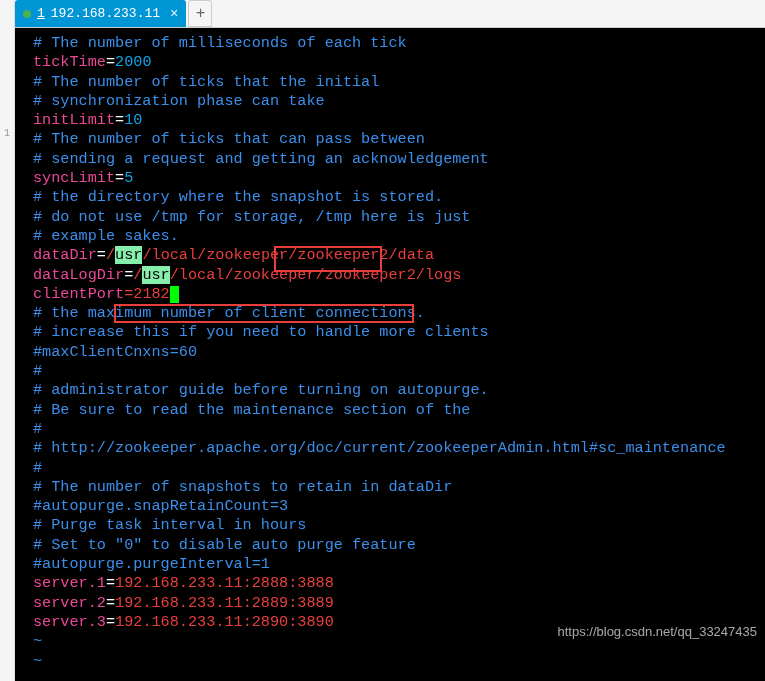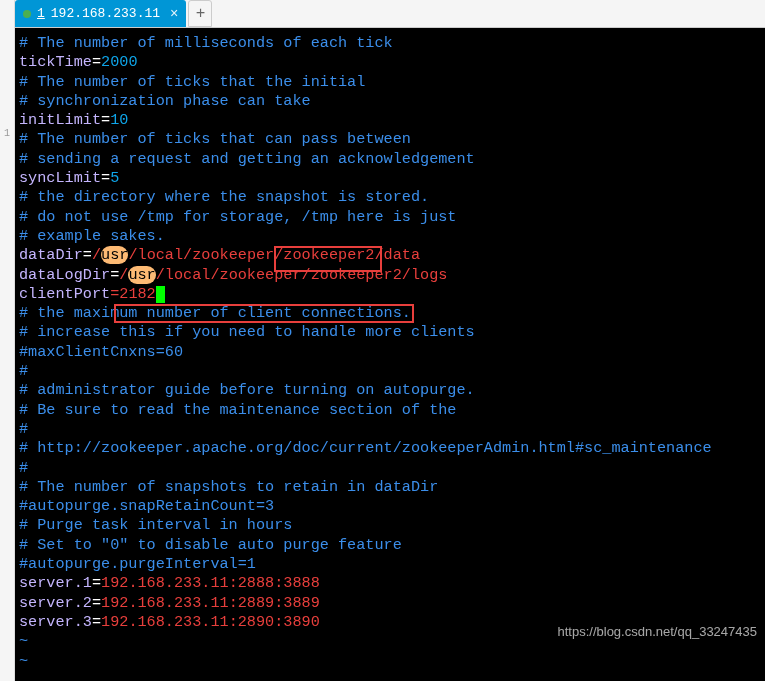--- a/index.html
+++ b/index.html
@@ -79,36 +79,36 @@
       background: #f5f5f5;
       border: 1px solid #ccc;
       margin-left: 2px;
       border-top-left-radius: 3px;
       border-top-right-radius: 3px;
     }
     .terminal {
       background: #000;
       color: #fff;
       height: calc(681px - 28px);
-      padding: 6px 6px 6px 4px;
+      padding: 6px 6px 6px 18px;
       font-size: 15.2px;
       line-height: 19.3px;
       position: relative;
       overflow: hidden;
       font-family: Consolas, "Courier New", monospace;
     }
     .line {
       white-space: pre;
     }
     .comment { color: #3b8eea; }
-    .keyword { color: #c4b5fd; }
+    .keyword { color: #ec4899; }
     .equals { color: #ffffff; }
     .number-red { color: #0ea5e9; }
     .path-red { color: #e83f3c; }
-    .yellow-bg { background: #fdba74; color: #000; border-radius: 9px; }
+    .yellow-bg { background: #86efac; color: #000; }
     .tilde { color: #3b8eea; }
     .cursor {
       background: #00ff00;
       display: inline-block;
       width: 9px;
       height: 17px;
       vertical-align: text-bottom;
     }
     .red-box-1 {
       position: absolute;

